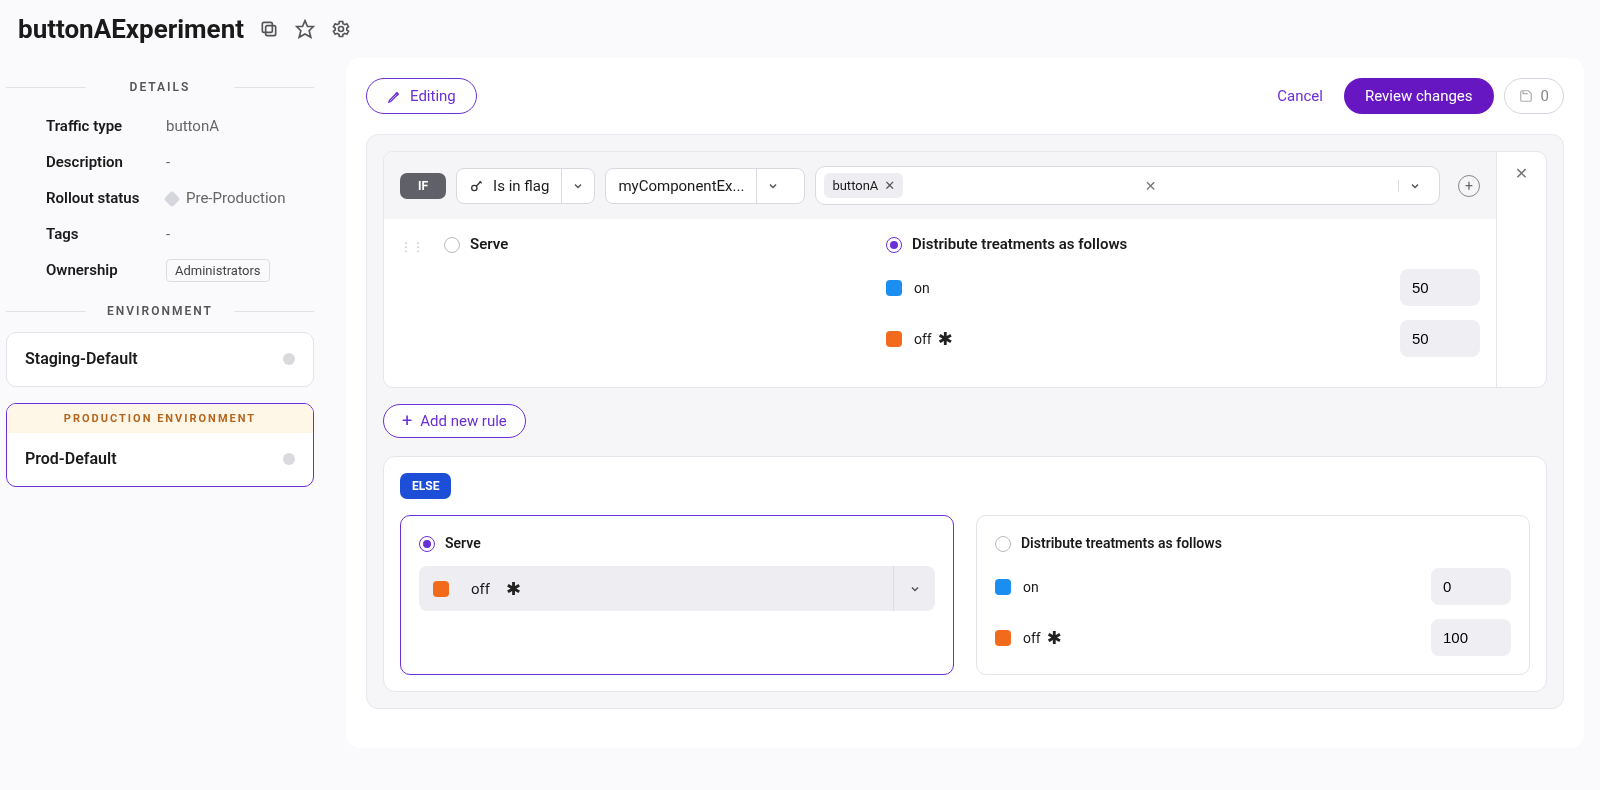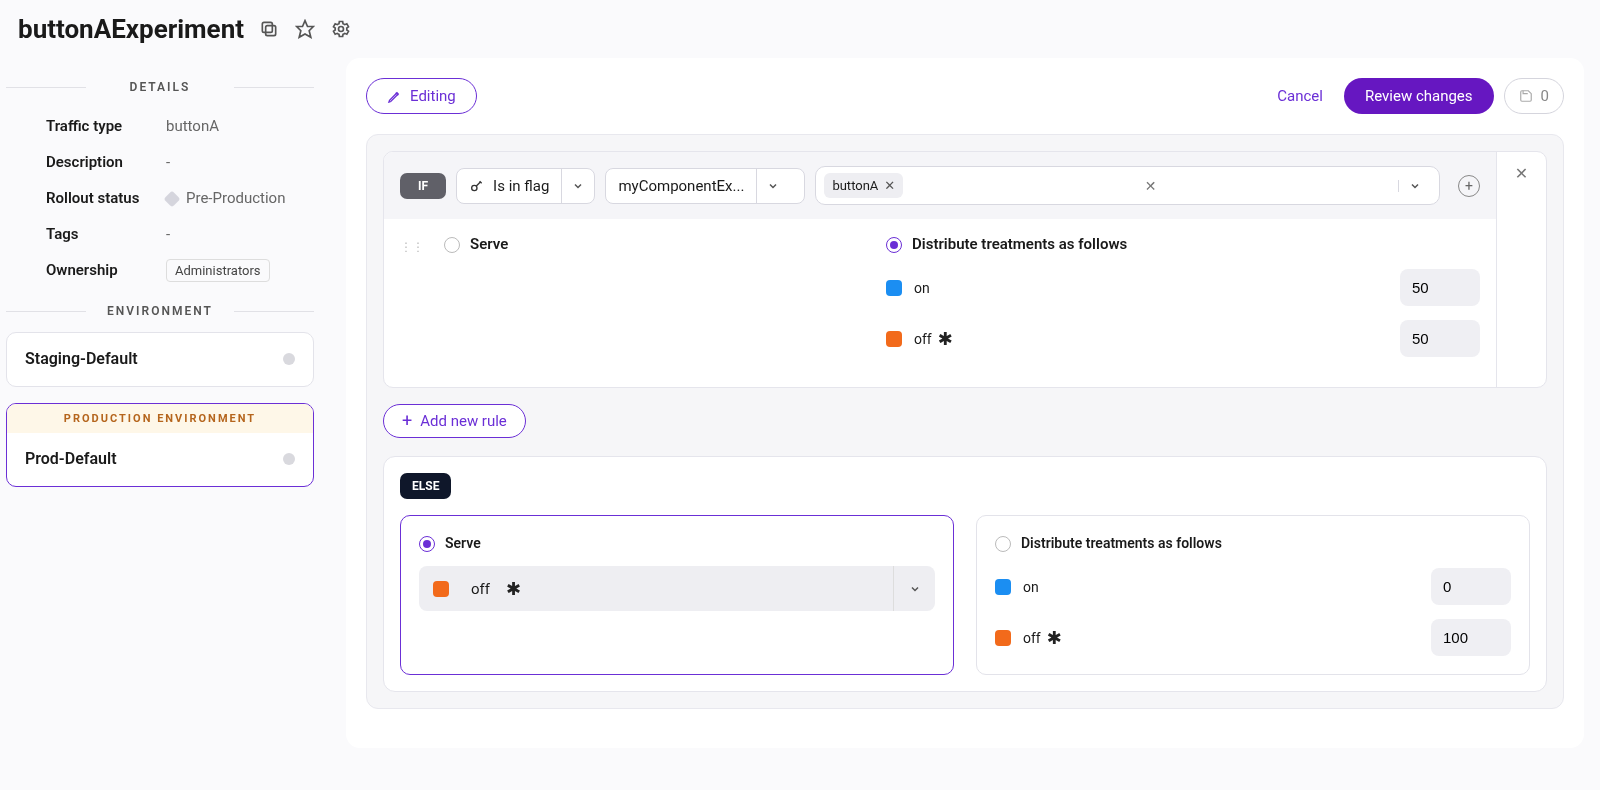--- a/index.html
+++ b/index.html
@@ -124,21 +124,21 @@
   .sq-orange { background:#f26a1b;}
   .asterisk { font-size:18px; margin-left:6px;color:#222;}
   .dist-input {
     margin-left:auto; background:#efeff3; border:none; border-radius:8px;
     width:80px; padding:10px 12px; font-size:15px; text-align:left;
   }
   .add-rule {
     margin-top:16px;
   }
   .else-box { background:#fff; border:1px solid #e5e5ec; border-radius:12px; padding:16px; margin-top:18px;}
-  .else-badge { background:#0f172a; color:#fff; font-weight:700; font-size:12px; padding:6px 12px; border-radius:7px; display:inline-block;}
+  .else-badge { background:#1d4ed8; color:#fff; font-weight:700; font-size:12px; padding:6px 12px; border-radius:7px; display:inline-block;}
   .else-cols { display:flex; gap:22px; margin-top:16px;}
   .else-card { border:1px solid #e3e3ea; border-radius:10px; padding:18px; flex:1;}
   .else-card.selected { border:1.5px solid #6b2fd6;}
   .serve-select {
     display:flex; margin-top:14px; border-radius:8px; overflow:hidden;
   }
   .serve-select-main {
     background:#eeeef2; flex:1; padding:12px 14px; display:flex; align-items:center; gap:10px; font-size:15px;
   }
   .serve-select-caret {

